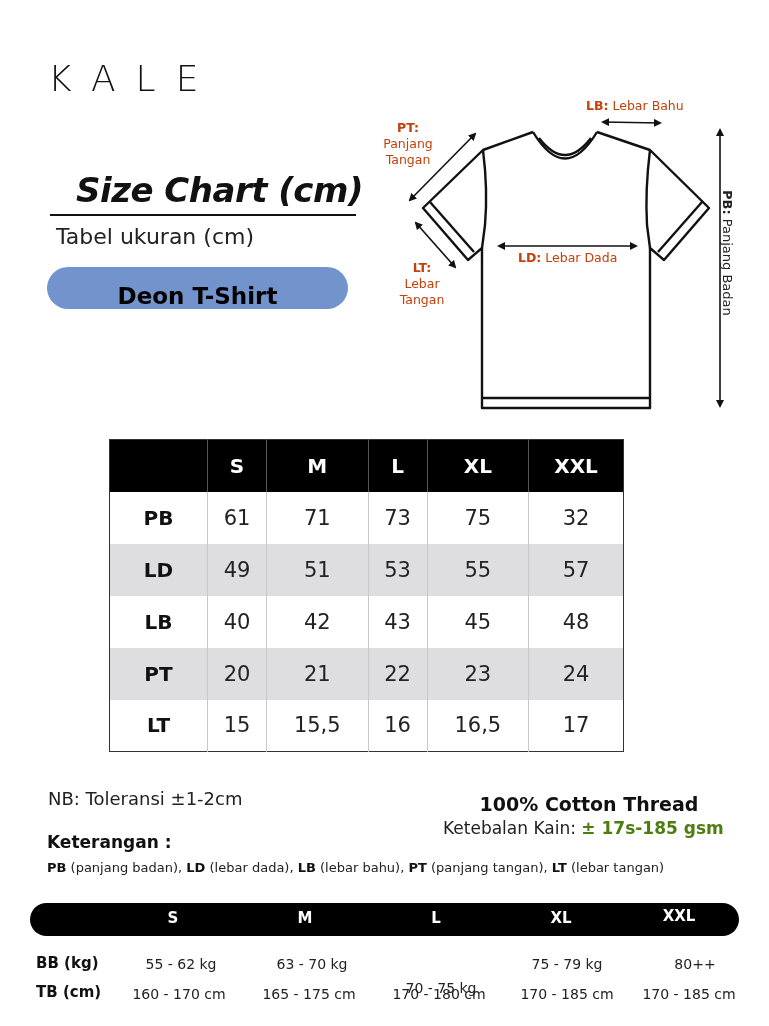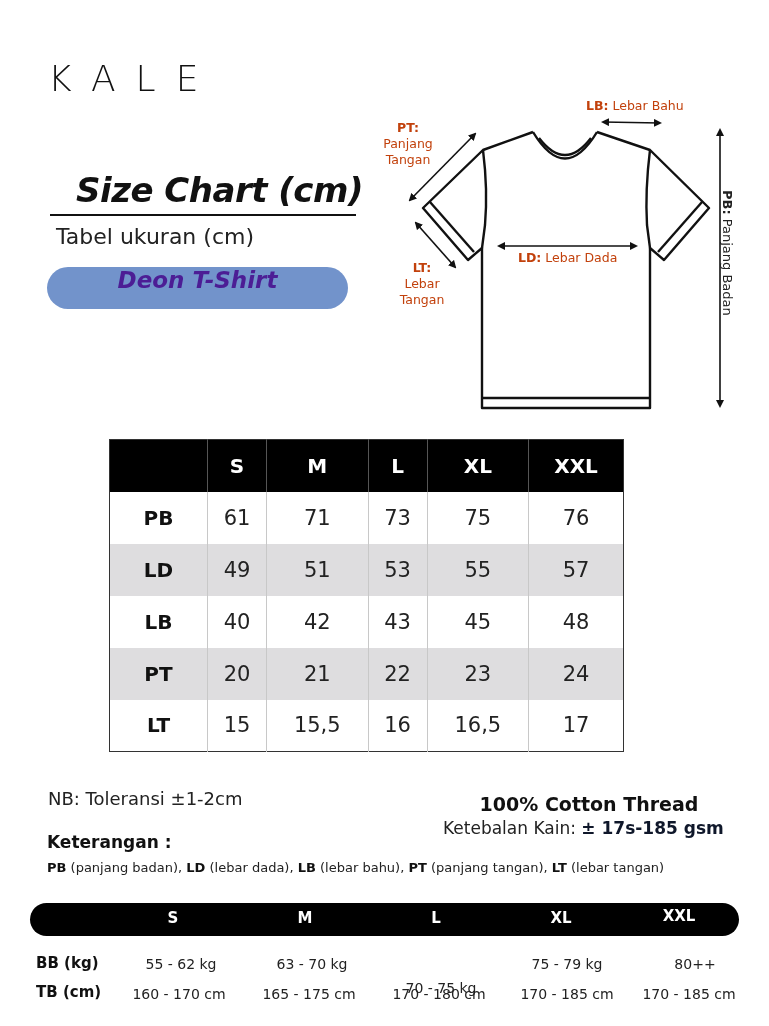--- a/index.html
+++ b/index.html
@@ -3,39 +3,39 @@
 <meta charset="utf-8">
 <style>
   * { box-sizing: border-box; margin: 0; padding: 0; }
   html, body { width: 769px; height: 1026px; background: #ffffff; overflow: hidden; }
   body { position: relative; font-family: "DejaVu Sans", "Liberation Sans", sans-serif; color: #111; }
 
   .logo { position: absolute; left: 48px; top: 58px; font-family: "DejaVu Sans", sans-serif; font-weight: 300; font-size: 36px; letter-spacing: 20px; color: #111; -webkit-text-stroke: 0; }
   .title { position: absolute; left: 54px; top: 170px; font-size: 34px; font-weight: bold; font-style: italic; color: #111; letter-spacing: -0.5px; margin-left: 22px; }
   .title-rule { position: absolute; left: 50px; top: 214px; width: 306px; height: 2px; background: #111; }
   .subtitle { position: absolute; left: 56px; top: 224px; font-size: 22px; color: #222; }
-  .product-pill { position: absolute; left: 47px; top: 267px; width: 301px; height: 42px; border-radius: 21px; background: #7293cb; color: #4c1d95; font-weight: bold; font-size: 23px; display: flex; align-items: flex-start; justify-content: center; font-style: italic; }
+  .product-pill { position: absolute; left: 47px; top: 267px; width: 301px; height: 42px; border-radius: 21px; background: #7293cb; color: #000000; font-weight: bold; font-size: 23px; display: flex; align-items: flex-end; justify-content: center; }
 
   .diagram { position: absolute; left: 370px; top: 90px; width: 399px; height: 330px; }
   .diagram svg { position: absolute; left: 0; top: 0; }
   .dlabel { position: absolute; font-size: 12.5px; color: #c2410c; text-align: center; line-height: 16px; }
   .dlabel b { font-weight: bold; }
   .pb-label { position: absolute; left: 365px; top: 100px; transform-origin: left top; transform: rotate(90deg); font-size: 13px; white-space: nowrap; color: #222; }
 
   table.size-table { position: absolute; left: 109px; top: 439px; width: 515px; border-collapse: collapse; border: 1.5px solid #333; }
   table.size-table th { background: #000; color: #fff; font-weight: bold; font-size: 20px; height: 52px; text-align: center; border-left: 1px solid #555; }
   table.size-table th:first-child { border-left: none; }
   table.size-table td { height: 52px; text-align: center; font-size: 21px; color: #222; border-left: 1px solid #c8c8c8; }
   table.size-table td:first-child { border-left: none; font-weight: bold; font-size: 20px; color: #111; width: 98px; }
   table.size-table tr.shaded td { background: #dedddf; }
 
   .note-tol { position: absolute; left: 48px; top: 788px; font-size: 18px; color: #222; }
   .cotton { position: absolute; left: 440px; top: 793px; width: 298px; text-align: center; font-size: 19px; font-weight: bold; color: #111; }
   .thickness { position: absolute; left: 443px; top: 818px; font-size: 17px; color: #222; }
-  .thickness b { font-weight: bold; color: #0f172a; }
+  .thickness b { font-weight: bold; color: #4d7c0f; }
   .ket-title { position: absolute; left: 47px; top: 832px; font-size: 17px; font-weight: bold; color: #111; }
   .ket-text { position: absolute; left: 47px; top: 860px; font-size: 13px; color: #222; white-space: nowrap; }
   .ket-text b { font-weight: bold; color: #111; }
 
   .bar { position: absolute; left: 30px; top: 903px; width: 709px; height: 33px; background: #000; border-radius: 17px; }
   .bar-cell { position: absolute; top: 0; height: 33px; line-height: 31px; color: #fff; font-weight: bold; font-size: 15px; text-align: center; width: 80px; }
   .fit-label { position: absolute; left: 36px; font-size: 15px; font-weight: bold; color: #111; }
   .fit-cell { position: absolute; font-size: 14px; color: #222; text-align: center; width: 130px; }
 </style>
 </head>
@@ -116,21 +116,21 @@
       <th>XXL</th>
     </tr>
   </thead>
   <tbody>
     <tr>
       <td>PB</td>
       <td>61</td>
       <td>71</td>
       <td>73</td>
       <td>75</td>
-      <td>76</td>
+      <td>32</td>
     </tr>
     <tr class="shaded">
       <td>LD</td>
       <td>49</td>
       <td>51</td>
       <td>53</td>
       <td>55</td>
       <td>57</td>
     </tr>
     <tr>

